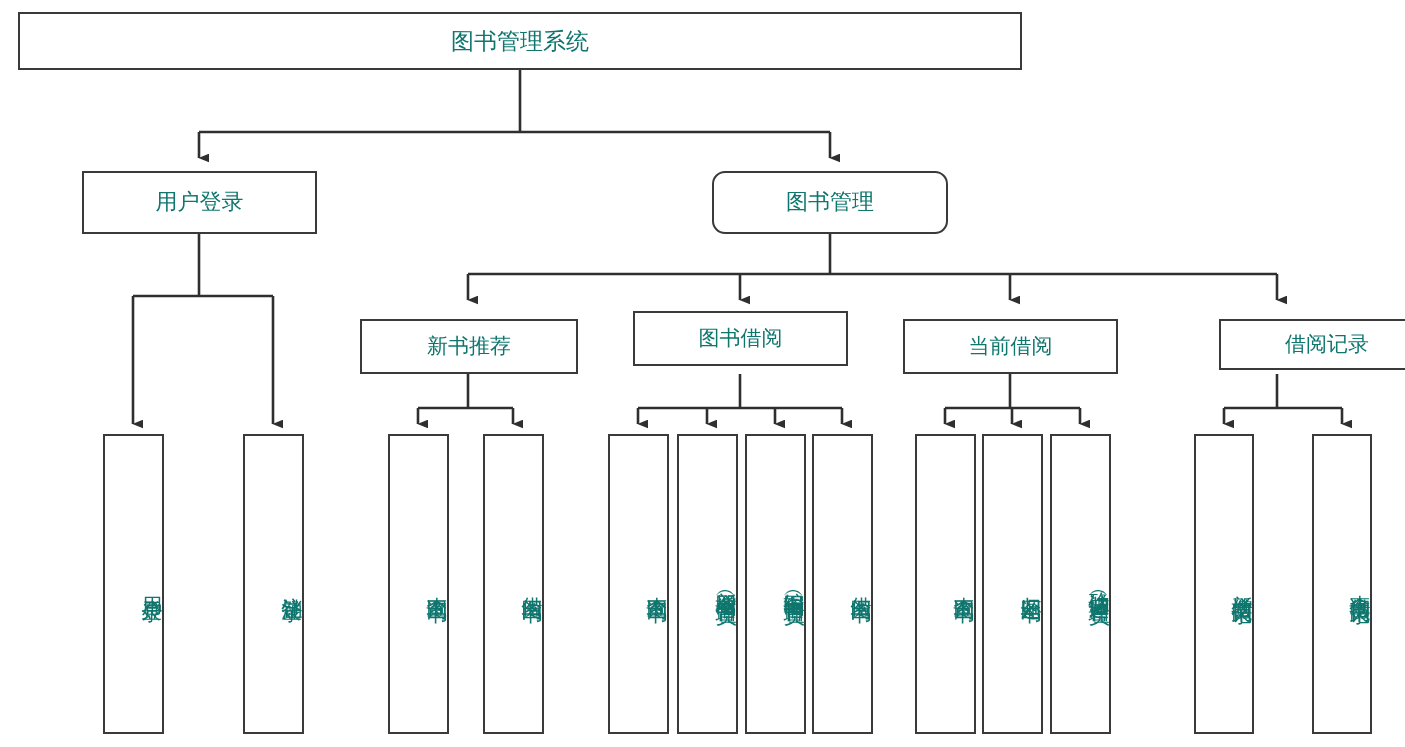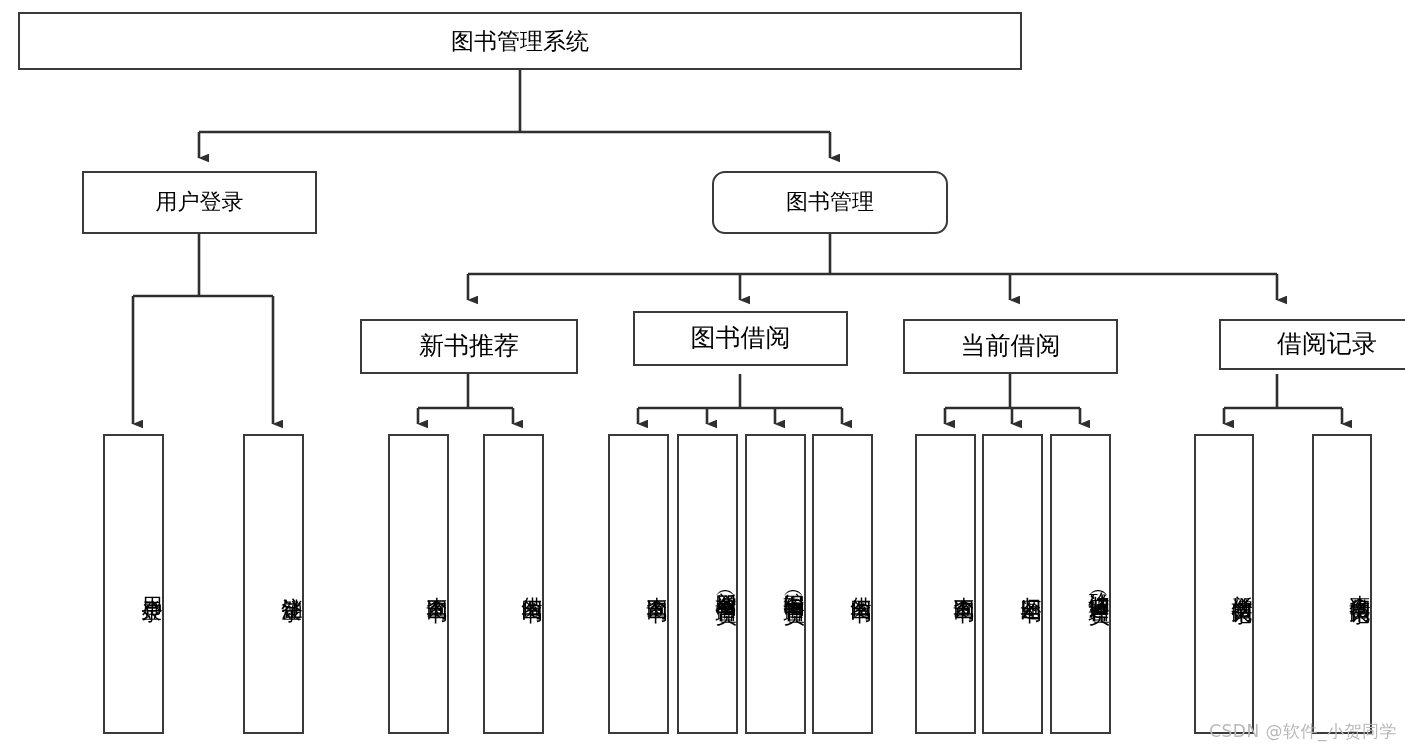--- a/index.html
+++ b/index.html
@@ -26,32 +26,32 @@
     pointer-events: none;
   }
   .node {
     position: absolute;
     box-sizing: border-box;
     background: #ffffff;
     border: 2.5px solid #3a3a3a;
     display: flex;
     align-items: center;
     justify-content: center;
-    color: #000000;
+    color: #0f766e;
     text-align: center;
     line-height: 1.22;
   }
   .node.root {
     font-size: 23px;
   }
   .node.level2 {
     font-size: 22px;
   }
   .node.level3 {
-    font-size: 25px;
+    font-size: 21px;
   }
   .node.leaf {
     writing-mode: vertical-rl;
     text-orientation: upright;
     font-size: 21px;
     letter-spacing: 2px;
     padding: 6px 0;
     align-items: flex-start;
     justify-content: center;
   }
@@ -191,15 +191,14 @@
     <span class="vtext">确认归还（管理员）</span>
   </div>
 
   <div class="node leaf" style="left:1194px; top:434px; width:60px; height:300px;">
     <span class="vtext">新增借阅记录</span>
   </div>
   <div class="node leaf" style="left:1312px; top:434px; width:60px; height:300px;">
     <span class="vtext">查询借阅记录</span>
   </div>
 
-  <div class="watermark">CSDN @软件_小贺同学</div>
 
 </div>
 
 </body></html>

